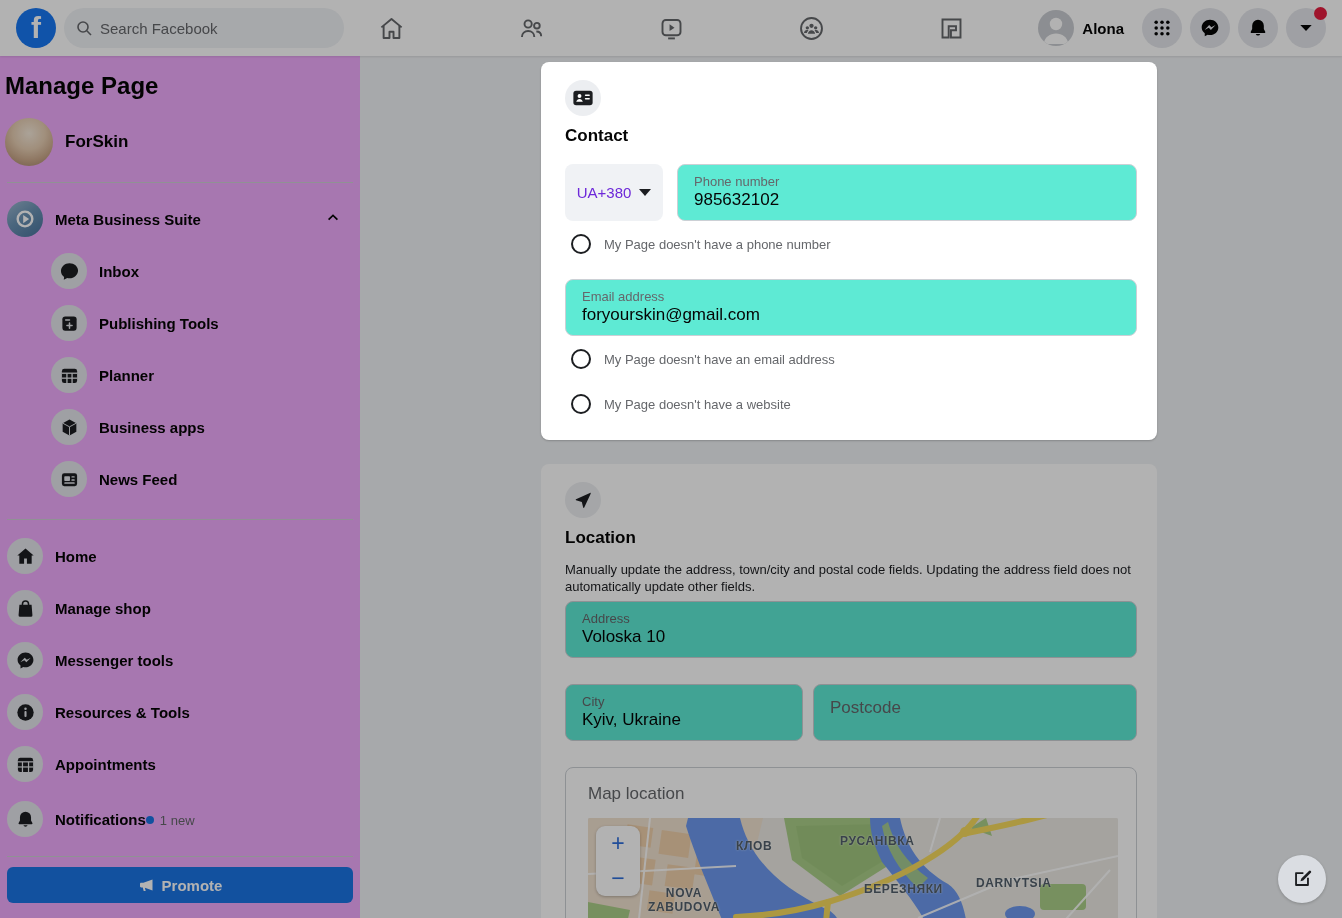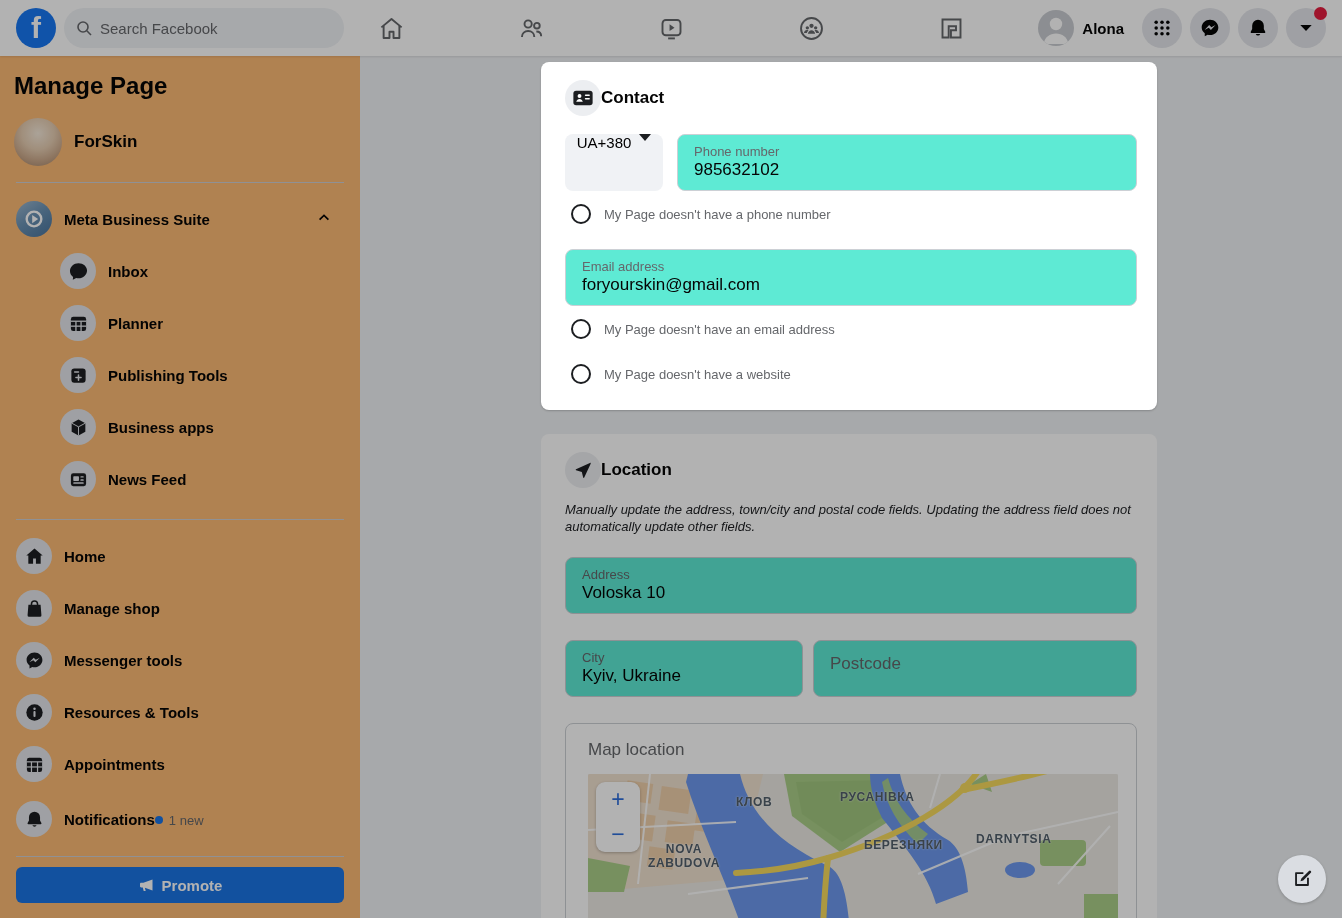--- a/index.html
+++ b/index.html
@@ -25,21 +25,21 @@
   .avatar-generic { width:36px; height:36px; border-radius:50%; background:#c9ccd1; position:relative; overflow:hidden; }
   .avatar-generic svg { position:absolute; inset:0; }
   .profile-name { font-size:15px; font-weight:600; }
   .tb-circle { width:40px; height:40px; border-radius:50%; background:#e4e6eb; display:flex; align-items:center;
                justify-content:center; color:#050505; position:relative; cursor:pointer; }
   .tb-circle svg { width:20px; height:20px; }
   .red-dot { position:absolute; top:-1px; right:-1px; width:13px; height:13px; border-radius:50%; background:#e41e3f; }
 
   
   .layout { display:flex; height:862px; }
-  .sidebar { width:360px; flex:0 0 360px; background:#fdba74; padding:16px 12px 0; position:relative; }
+  .sidebar { width:360px; flex:0 0 360px; background:#f0abfc; padding:16px 3px 0; position:relative; }
   .sb-title { font-size:24px; font-weight:700; margin:0 0 18px 2px; }
   .sb-page { display:flex; align-items:center; gap:12px; margin:0 0 16px 2px; cursor:pointer; }
   .sb-avatar { width:48px; height:48px; border-radius:50%;
                background:radial-gradient(circle at 50% 32%, #f5e9da 0%, #e6cdb2 40%, #cba98b 68%, #9c8068 100%); }
   .sb-page-name { font-size:17px; font-weight:600; }
   .sb-divider { height:1px; background:#ced0d4; margin:6px 4px 10px; }
   .sb-item { display:flex; align-items:center; gap:12px; height:52px; border-radius:8px; padding:0 4px; cursor:pointer; }
   .sb-item.sub { padding-left:48px; }
   .sb-icon { width:36px; height:36px; border-radius:50%; background:#e4e6eb; display:flex; align-items:center;
              justify-content:center; color:#1c1e21; flex:0 0 36px; }
@@ -55,45 +55,45 @@
   .promote-btn { display:flex; align-items:center; justify-content:center; gap:8px; height:36px; margin:10px 4px 0;
                  background:#1b74e4; color:#fff; border:none; border-radius:6px; font-size:15px; font-weight:700;
                  width:calc(100% - 8px); cursor:pointer; font-family:inherit; }
 
   
   .main { flex:1; position:relative; }
   .content { width:616px; margin:6px 0 0 181px; }
   .card { background:#fff; border-radius:8px; padding:18px 20px 20px 24px; }
   .card-contact { position:relative; z-index:60; box-shadow:0 1px 2px rgba(0,0,0,.2); }
   .card-location { margin-top:24px; height:620px; }
-  .card-head { display:flex; align-items:center; margin-bottom:18px; }
+  .card-head { display:flex; align-items:flex-start; gap:10px; margin-bottom:18px;flex-direction:column; }
   .card-head-icon { width:36px; height:36px; border-radius:50%; background:#eceef1; display:flex; align-items:center;
                     justify-content:center; }
   .card-title { font-size:17px; font-weight:700; }
 
   .field { position:relative; border:1px solid #ccd0d5; border-radius:8px; background:#5eead4; padding:9px 16px 18px; height:57px; }
   .field .flabel { display:block; font-size:13px; color:#65676b; margin-bottom:1px; }
   .field input { border:none; outline:none; width:100%; font-size:17px; color:#050505; background:transparent; font-family:inherit; padding:0; }
   .field.centered { display:flex; align-items:center; }
   .field.centered input { font-size:17px; }
   .field.centered input::placeholder { color:#65676b; }
 
   .phone-row { display:flex; gap:14px; }
-  .cc-select { width:98px; height:57px; background:#f0f2f5; border-radius:8px; display:flex; 
-               justify-content:center; gap:8px; font-size:15px; color:#000000; cursor:pointer; flex:0 0 98px; }
+  .cc-select { width:98px; height:57px; background:#f0f2f5; border-radius:8px; display:flex; align-items:center;
+               justify-content:center; gap:8px; font-size:15px; color:#6d28d9; cursor:pointer; flex:0 0 98px; }
   .cc-select .caret { width:0; height:0; border-left:6px solid transparent; border-right:6px solid transparent;
                       border-top:7px solid #1c1e21; }
   .phone-row .field { flex:1; }
 
   .radio-row { display:flex; align-items:center; gap:13px; margin:13px 0 25px 6px; cursor:pointer; }
   .radio { width:20px; height:20px; border:2px solid #1c1e21; border-radius:50%; background:#fff; flex:0 0 20px; }
   .radio-label { font-size:13px; color:#65676b; }
   .radio-row.last { margin-bottom:6px; }
 
-  .loc-desc { font-size:13px; color:#1c1e21; line-height:1.28; max-width:570px; margin:-4px 0 22px;font-style:italic; }
+  .loc-desc { font-size:13px; color:#1c1e21; line-height:1.28; max-width:570px; margin:-4px 0 6px; }
   .city-row { display:flex; gap:10px; margin-top:26px; }
   .city-row .field.city { flex:0 0 238px; }
   .city-row .field.post { flex:1; }
 
   .map-box { border:1px solid #ccd0d5; border-radius:8px; margin-top:26px; padding:16px 22px 22px; height:330px; }
   .map-box-label { font-size:17px; color:#65676b; margin-bottom:14px; }
   .map { position:relative; width:530px; height:210px; border-radius:2px; overflow:hidden; background:#eceae4; }
   .map svg.mapart { position:absolute; inset:0; }
   .map-label { position:absolute; font-size:12px; font-weight:600; letter-spacing:.6px; color:#525f6b;
                text-shadow:0 0 2px rgba(255,255,255,.8); white-space:pre-line; }
@@ -258,43 +258,43 @@
       <span class="sb-icon">
         <svg viewBox="0 0 20 20" fill="currentColor">
             <path d="M10 1.2C5 1.2 1 4.9 1 9.4c0 2.6 1.3 4.9 3.3 6.4l-.3 3 3.6-1.9c.8.2 1.6.3 2.4.3 5 0 9-3.7 9-8.2S15 1.2 10 1.2z"></path>
           </svg>
       </span>
       <span class="sb-label">Inbox</span>
     </div>
     <div class="sb-item sub">
       <span class="sb-icon">
         <svg viewBox="0 0 20 20">
+            <rect x="2.5" y="2.5" width="15" height="15" rx="3" fill="currentColor"></rect>
+          <g stroke="#e4e6eb" stroke-width="1.6" stroke-linecap="round">
+              <line x1="6" y1="6.3" x2="10" y2="6.3"></line>
+              <line x1="10" y1="9.5" x2="10" y2="15"></line>
+              <line x1="7.3" y1="12.2" x2="12.7" y2="12.2"></line>
+            </g>
+        </svg>
+      </span>
+      <span class="sb-label">Publishing Tools</span>
+    </div>
+    <div class="sb-item sub">
+      <span class="sb-icon">
+        <svg viewBox="0 0 20 20">
             <rect x="2" y="3" width="16" height="15" rx="2.5" fill="currentColor"></rect>
           <g stroke="#e4e6eb" stroke-width="1.4">
               <line x1="2" y1="7.6" x2="18" y2="7.6"></line>
               <line x1="7.3" y1="7.6" x2="7.3" y2="18"></line>
               <line x1="12.7" y1="7.6" x2="12.7" y2="18"></line>
               <line x1="2" y1="12.8" x2="18" y2="12.8"></line>
             </g>
         </svg>
       </span>
       <span class="sb-label">Planner</span>
-    </div>
-    <div class="sb-item sub">
-      <span class="sb-icon">
-        <svg viewBox="0 0 20 20">
-            <rect x="2.5" y="2.5" width="15" height="15" rx="3" fill="currentColor"></rect>
-          <g stroke="#e4e6eb" stroke-width="1.6" stroke-linecap="round">
-              <line x1="6" y1="6.3" x2="10" y2="6.3"></line>
-              <line x1="10" y1="9.5" x2="10" y2="15"></line>
-              <line x1="7.3" y1="12.2" x2="12.7" y2="12.2"></line>
-            </g>
-        </svg>
-      </span>
-      <span class="sb-label">Publishing Tools</span>
     </div>
     <div class="sb-item sub">
       <span class="sb-icon">
         <svg viewBox="0 0 20 20" fill="currentColor">
             <path d="M10 1.5 2.8 5.4v9.2L10 18.5l7.2-3.9V5.4z"></path>
           <g stroke="#e4e6eb" stroke-width="1" fill="none">
               <path d="M2.8 5.4 10 9.3l7.2-3.9M10 9.3v9.2"></path>
             </g>
         </svg>
       </span>

